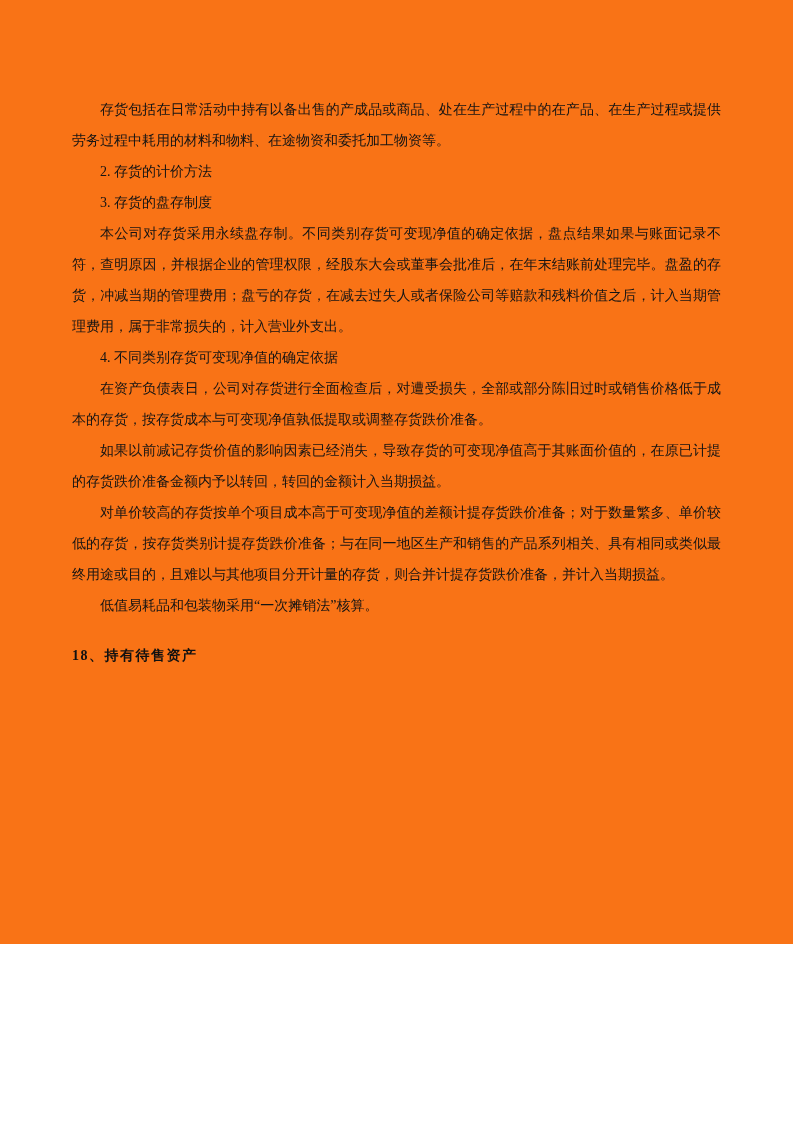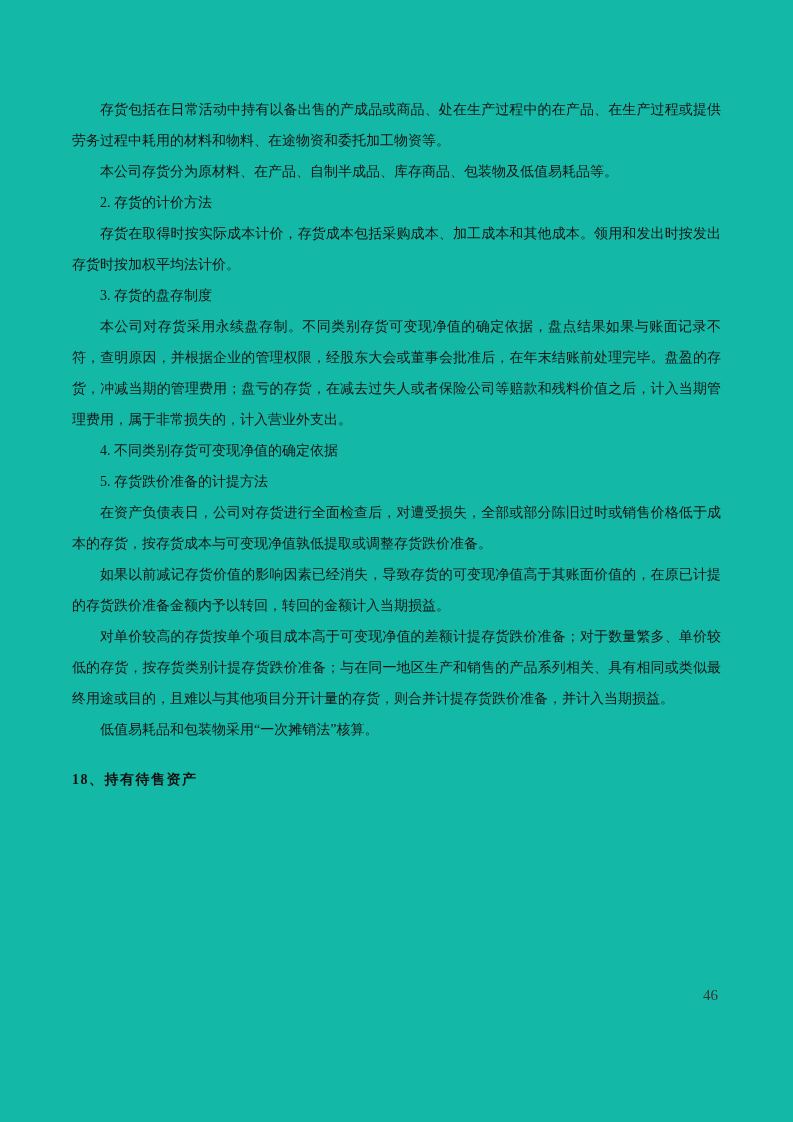--- a/index.html
+++ b/index.html
@@ -8,22 +8,22 @@
     background: #ffffff;
   }
   body {
     width: 793px;
     height: 1122px;
     font-family: "Liberation Serif", "DejaVu Serif", serif;
   }
   .page {
     position: relative;
     width: 793px;
-    height: 1122px;
-    background: #14b8a6;
+    height: 944px;
+    background: #f97316;
     overflow: hidden;
   }
   .content {
     position: absolute;
     left: 72px;
     top: 94px;
     width: 649px;
     color: #141414;
   }
   p.para {
@@ -51,27 +51,24 @@
     line-height: 1;
     color: #333333;
   }
 </style>
 </head>
 <body>
 
 <div class="page">
   <div class="content">
     <p class="para">存货包括在日常活动中持有以备出售的产成品或商品、处在生产过程中的在产品、在生产过程或提供劳务过程中耗用的材料和物料、在途物资和委托加工物资等。</p>
-    <p class="para">本公司存货分为原材料、在产品、自制半成品、库存商品、包装物及低值易耗品等。</p>
     <p class="para">2. 存货的计价方法</p>
-    <p class="para">存货在取得时按实际成本计价，存货成本包括采购成本、加工成本和其他成本。领用和发出时按发出存货时按加权平均法计价。</p>
     <p class="para">3. 存货的盘存制度</p>
     <p class="para">本公司对存货采用永续盘存制。不同类别存货可变现净值的确定依据，盘点结果如果与账面记录不符，查明原因，并根据企业的管理权限，经股东大会或董事会批准后，在年末结账前处理完毕。盘盈的存货，冲减当期的管理费用；盘亏的存货，在减去过失人或者保险公司等赔款和残料价值之后，计入当期管理费用，属于非常损失的，计入营业外支出。</p>
     <p class="para">4. 不同类别存货可变现净值的确定依据</p>
-    <p class="para">5. 存货跌价准备的计提方法</p>
     <p class="para">在资产负债表日，公司对存货进行全面检查后，对遭受损失，全部或部分陈旧过时或销售价格低于成本的存货，按存货成本与可变现净值孰低提取或调整存货跌价准备。</p>
     <p class="para">如果以前减记存货价值的影响因素已经消失，导致存货的可变现净值高于其账面价值的，在原已计提的存货跌价准备金额内予以转回，转回的金额计入当期损益。</p>
     <p class="para">对单价较高的存货按单个项目成本高于可变现净值的差额计提存货跌价准备；对于数量繁多、单价较低的存货，按存货类别计提存货跌价准备；与在同一地区生产和销售的产品系列相关、具有相同或类似最终用途或目的，且难以与其他项目分开计量的存货，则合并计提存货跌价准备，并计入当期损益。</p>
     <p class="para">低值易耗品和包装物采用“一次摊销法”核算。</p>
     <h2 class="sec">18、持有待售资产</h2>
   </div>
   <div class="pagenum">46</div>
 </div>
 
 </body></html>

